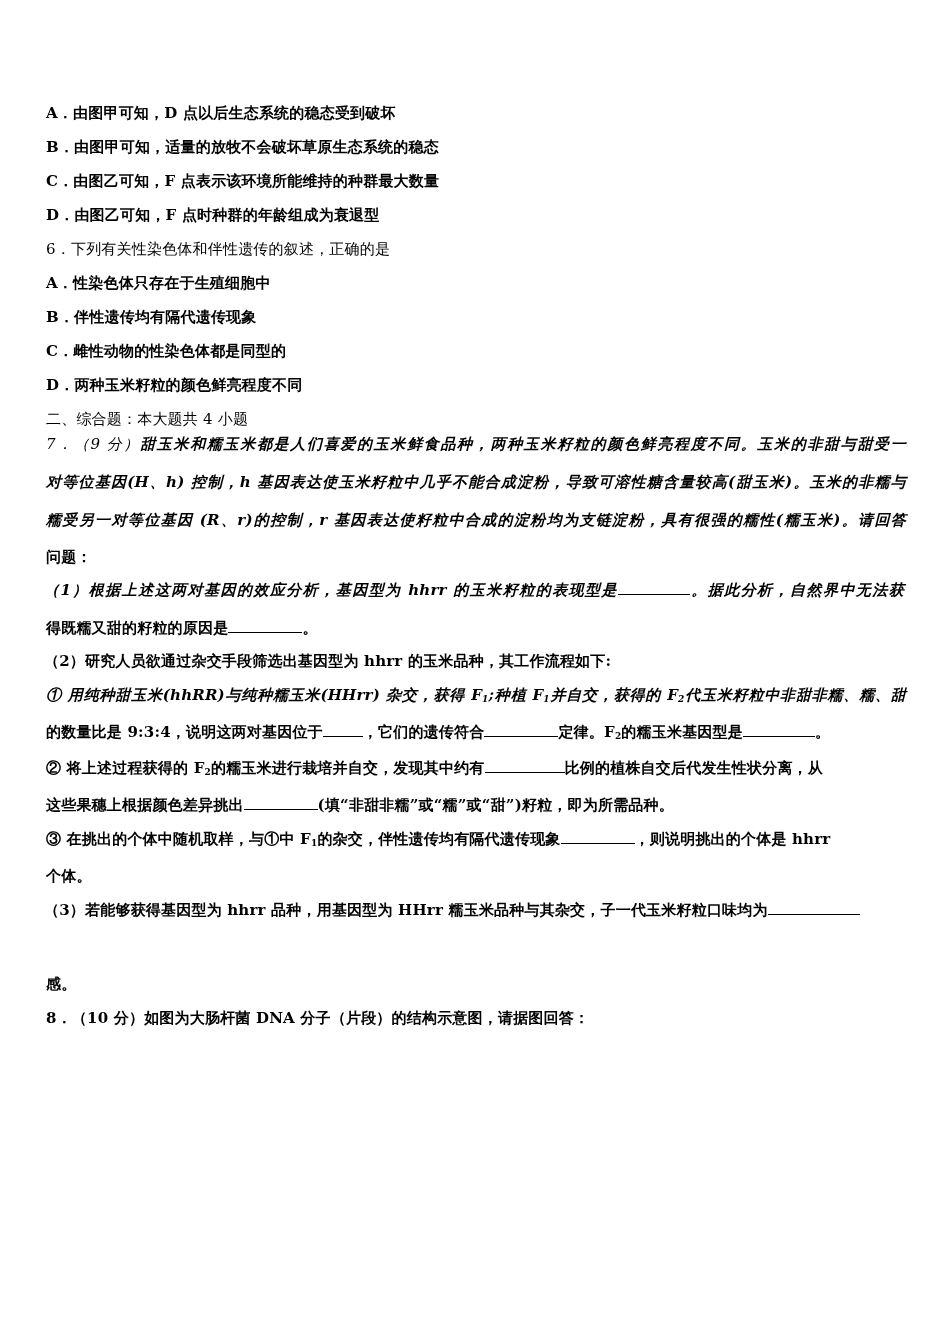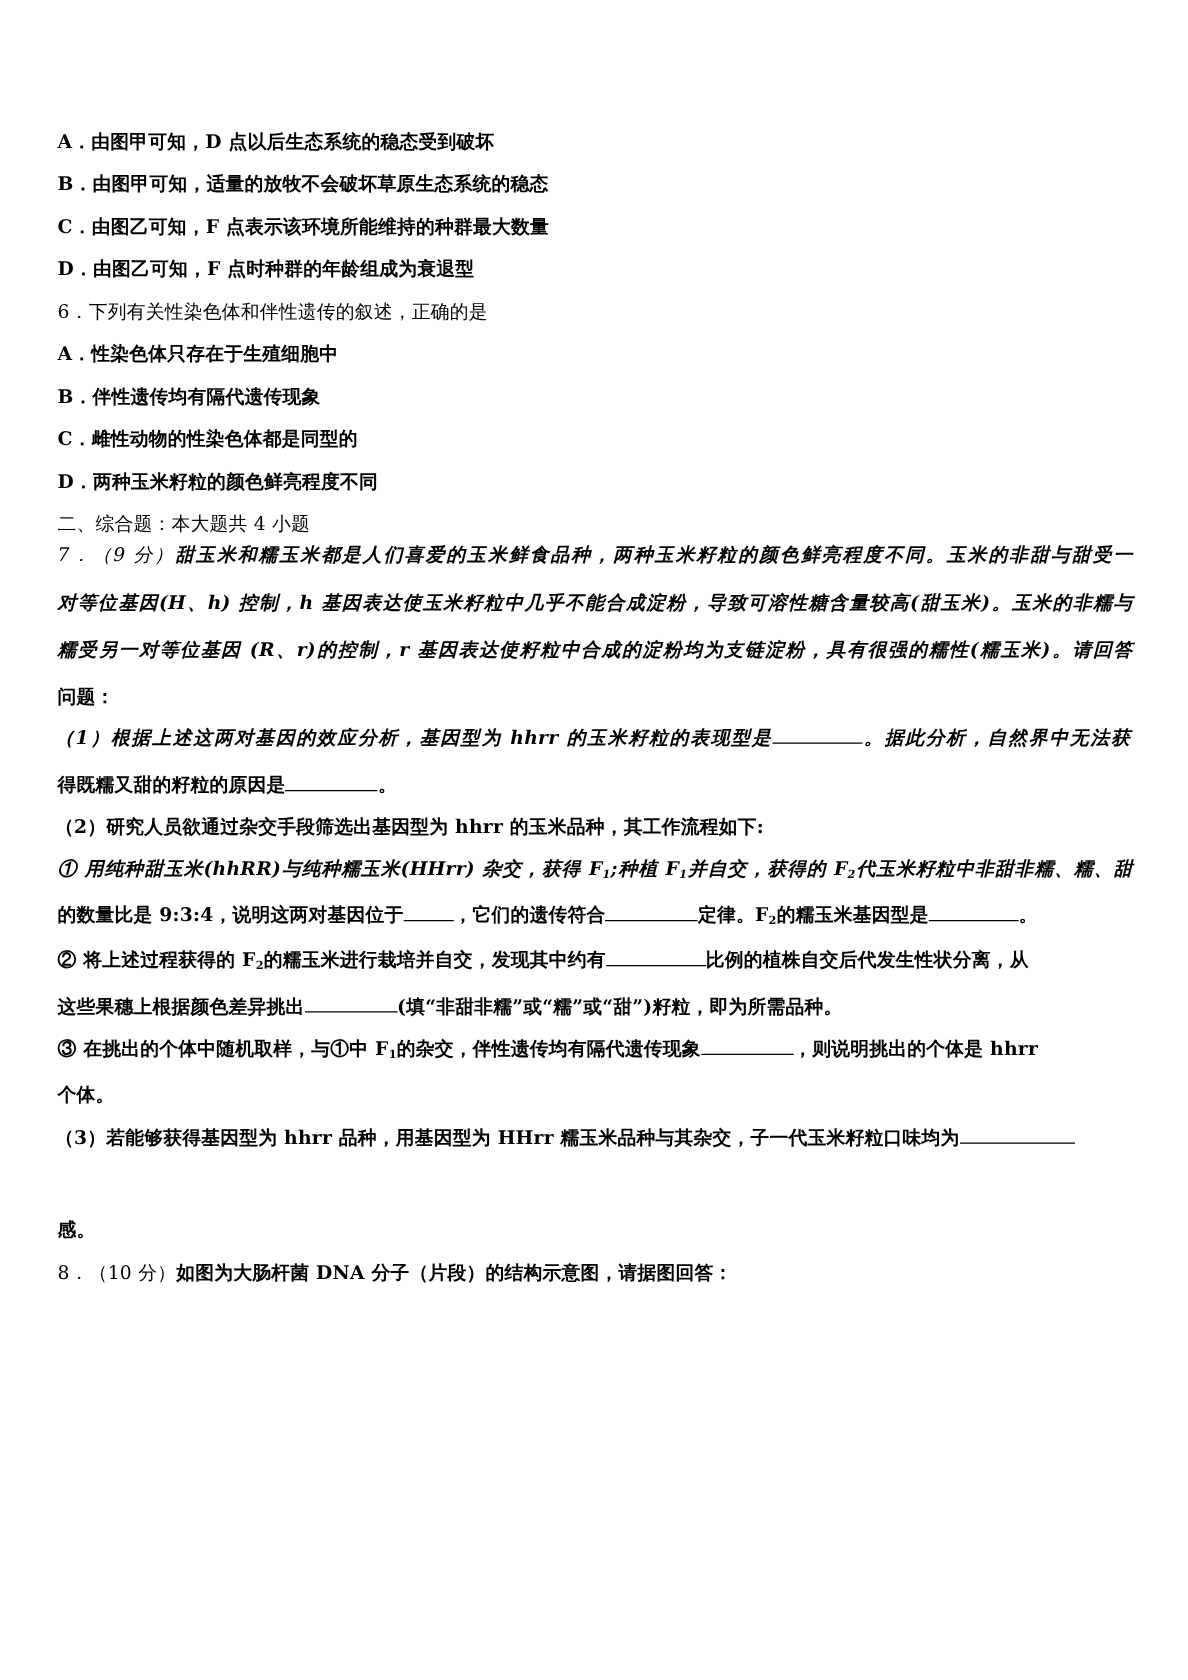--- a/index.html
+++ b/index.html
@@ -88,16 +88,16 @@
     <span>③ 在挑出的个体中随机取样，与①中 F</span><sub>1</sub><span>的杂交，伴性遗传均有隔代遗传现象</span><span class="blank" style="width:74px"></span><span>，则说明挑出的个体是 hhrr</span>
   </div>
   <div class="line" style="top:866px">个体。</div>
 
   <div class="line indent" style="top:900px">
     <span>（3）若能够获得基因型为 hhrr 品种，用基因型为 HHrr 糯玉米品种与其杂交，子一代玉米籽粒口味均为</span><span class="blank" style="width:92px"></span>
   </div>
   <div class="line" style="top:974px">感。</div>
 
   <div class="line" style="top:1008px">
-    <span style="font-weight:normal">8．（10 分）</span><span>如图为大肠杆菌 DNA 分子（片段）的结构示意图，请据图回答：</span>
+    <span style="font-weight:bold">8．（10 分）</span><span>如图为大肠杆菌 DNA 分子（片段）的结构示意图，请据图回答：</span>
   </div>
 
 </div>
 
 </body></html>

